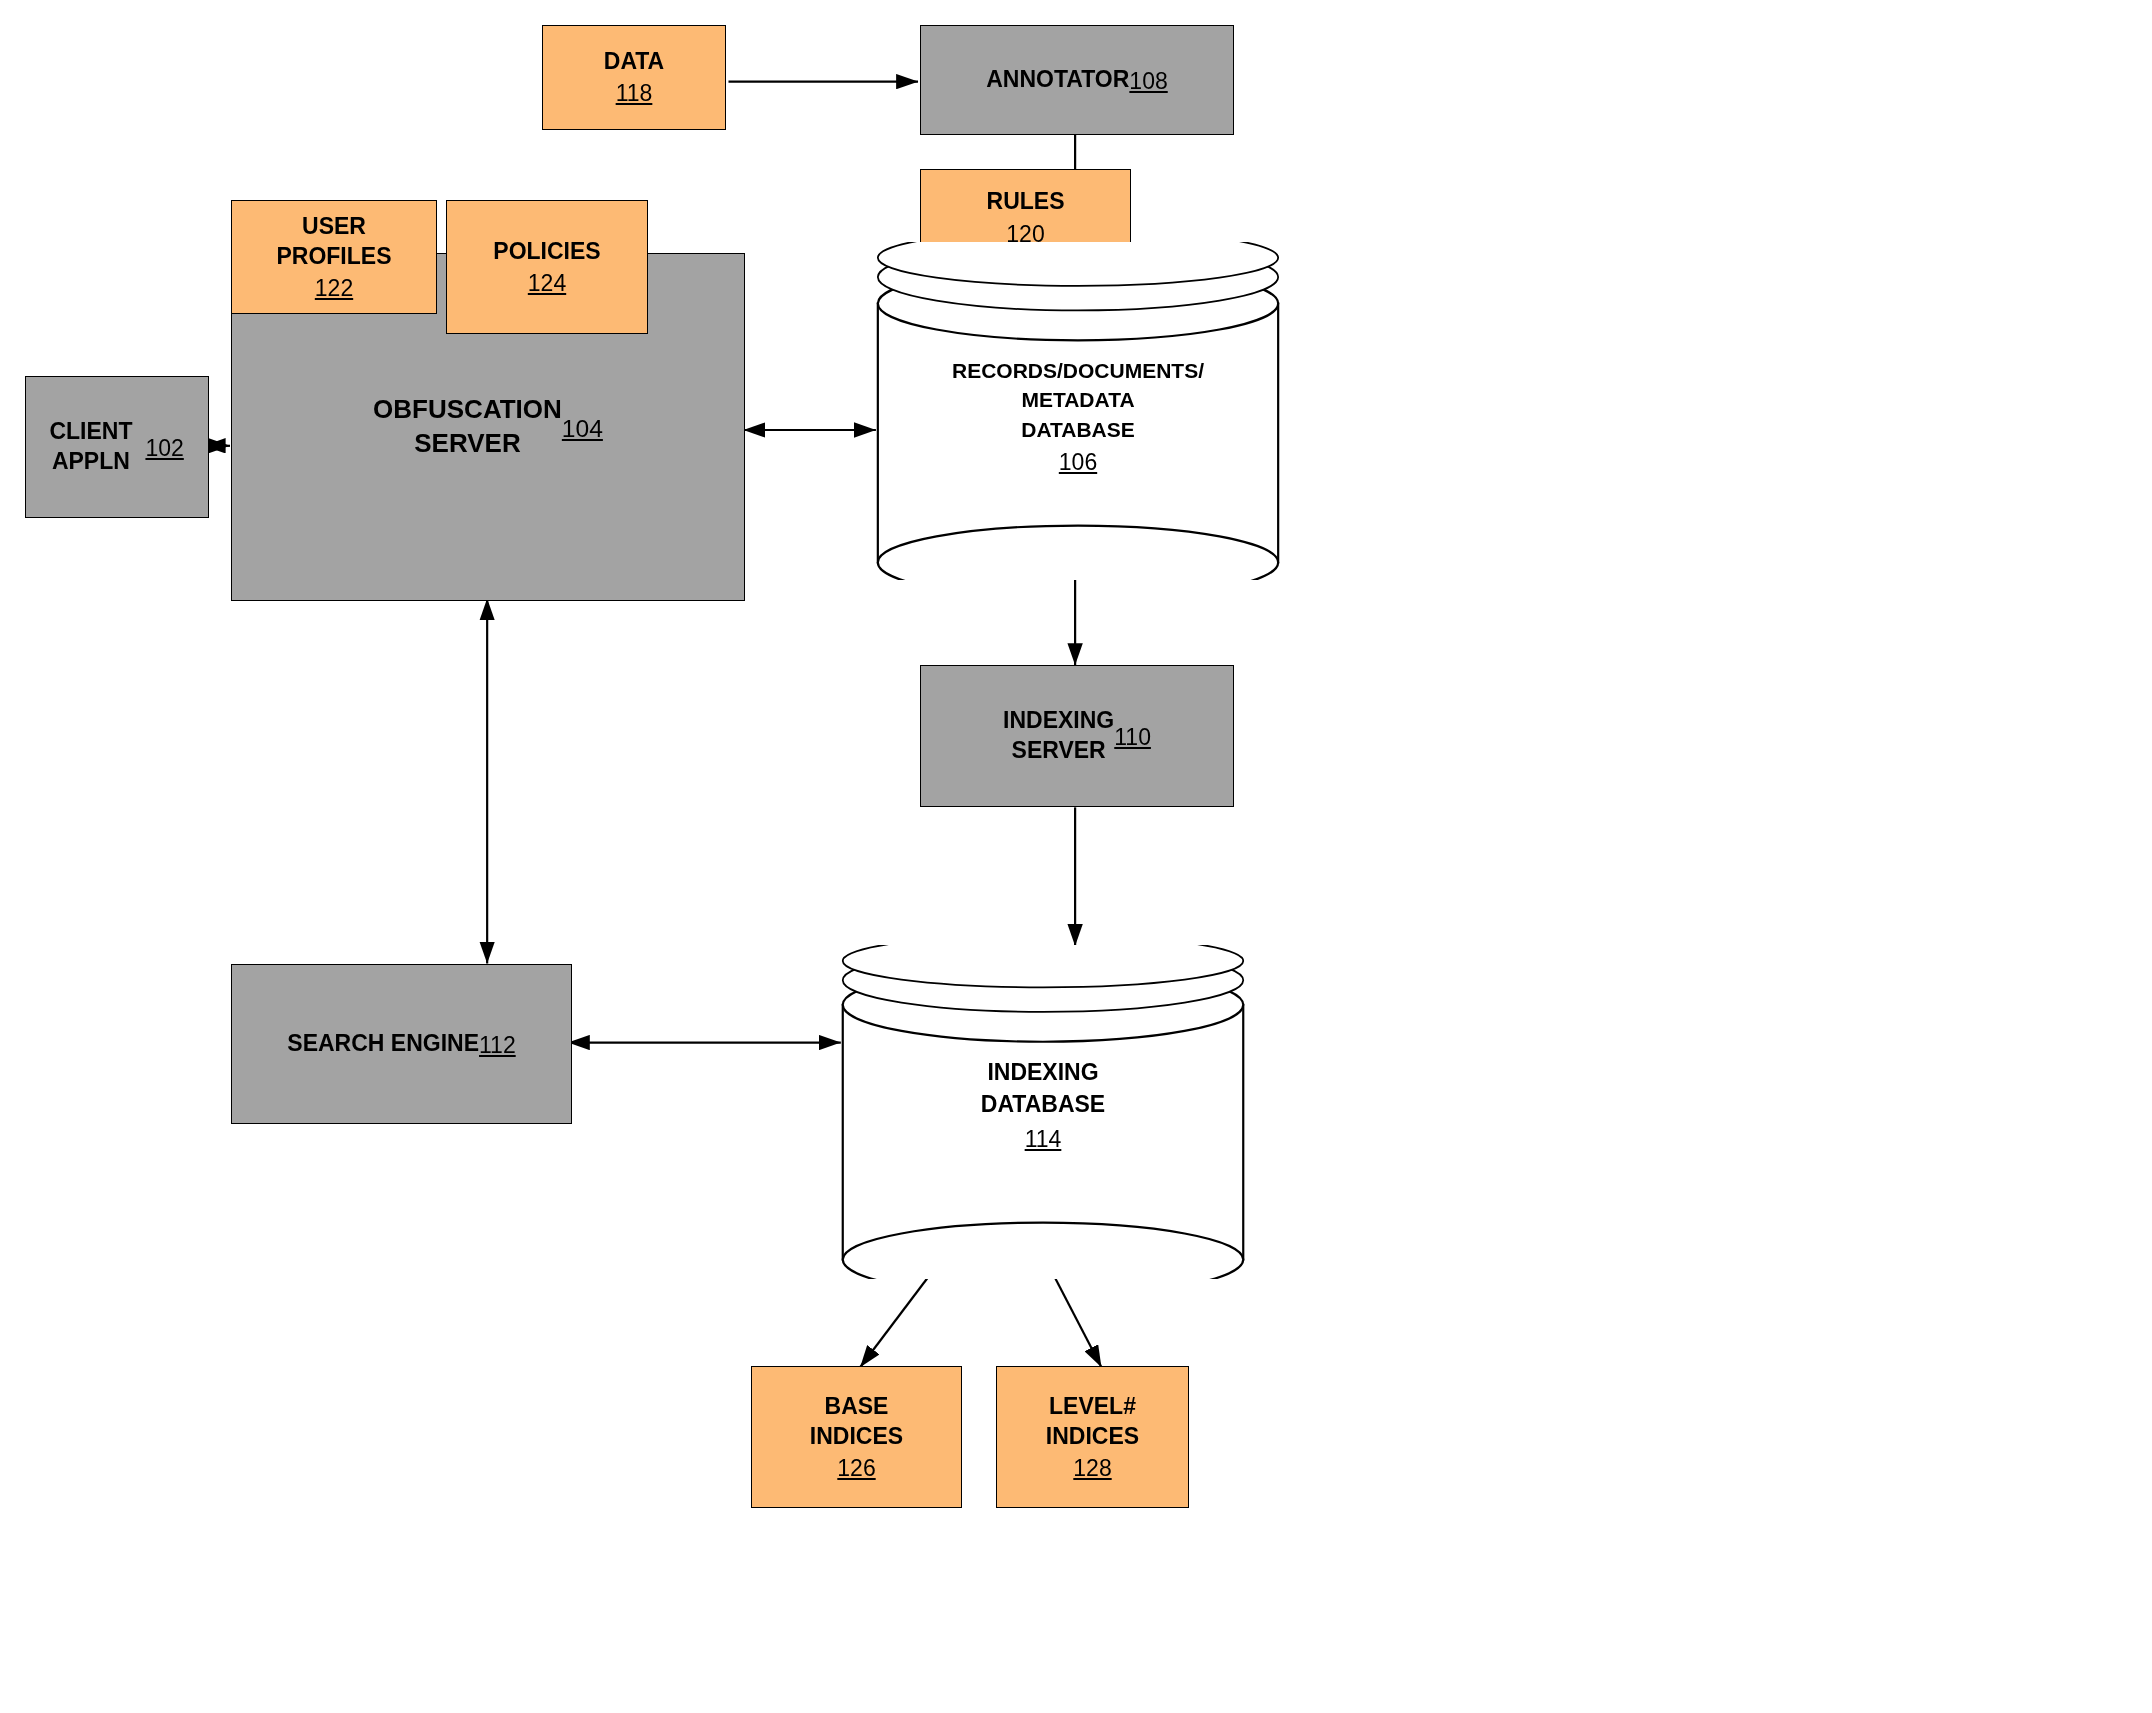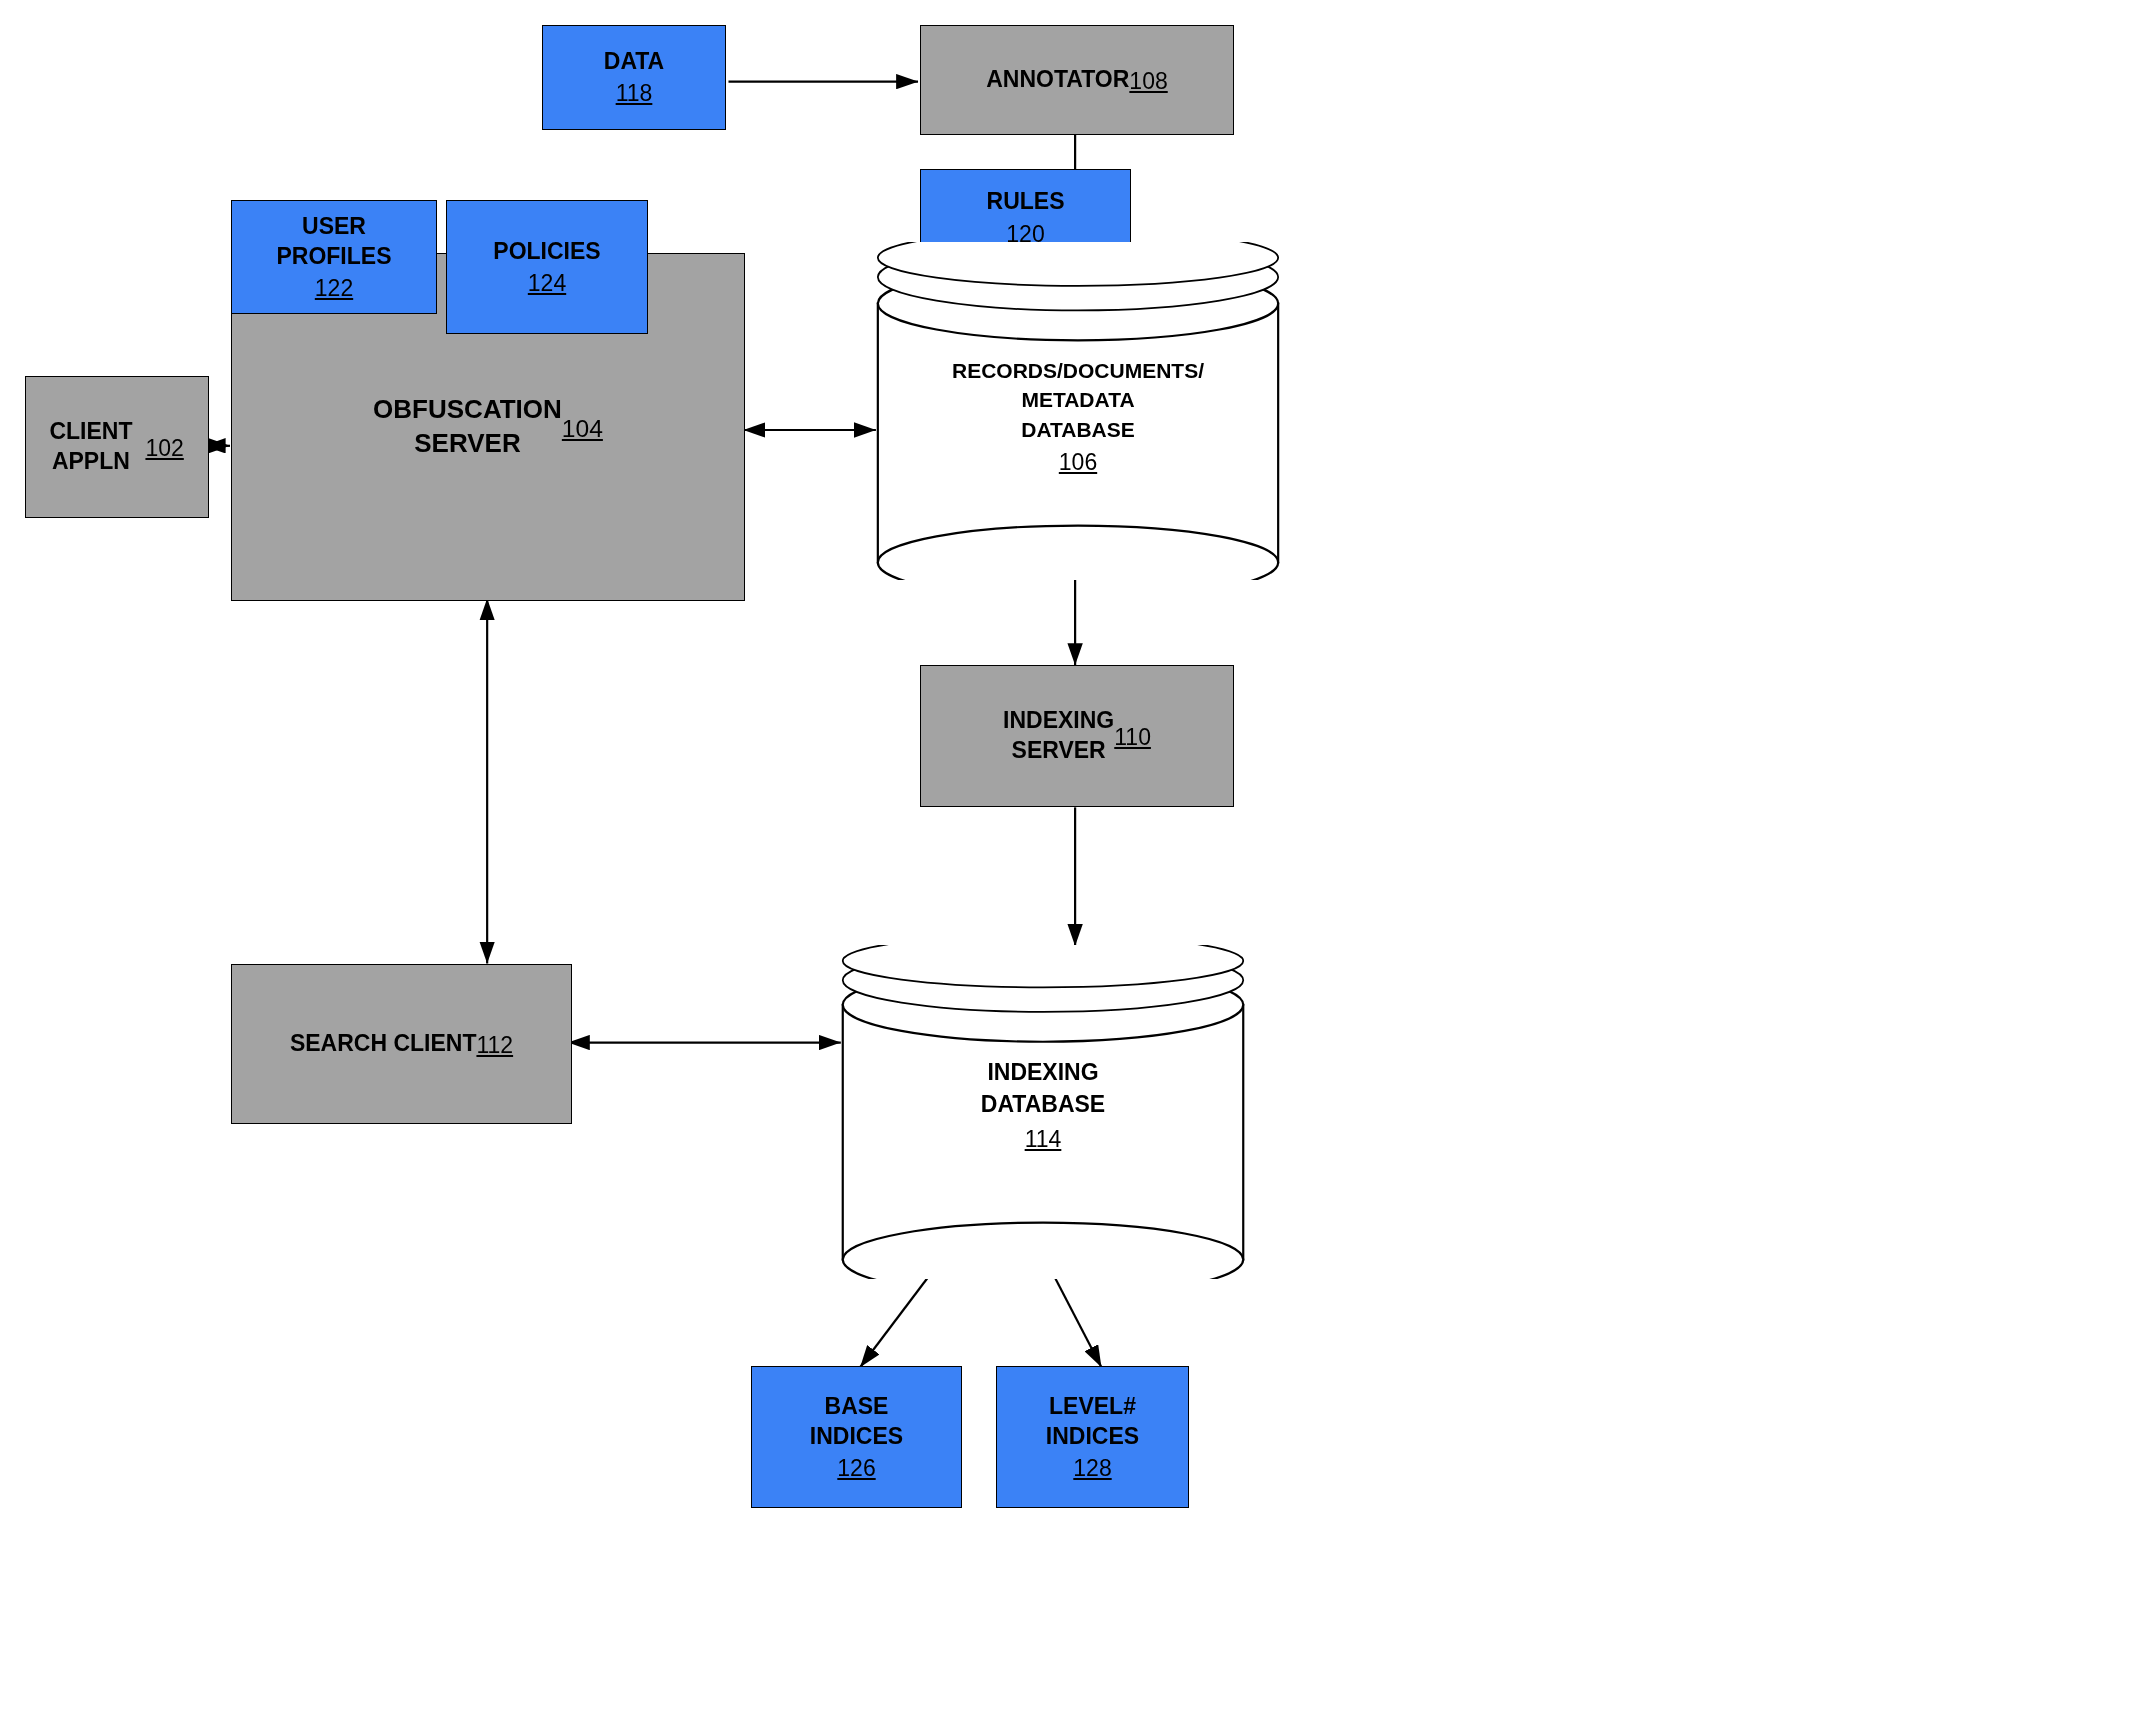--- a/index.html
+++ b/index.html
@@ -72,21 +72,21 @@
       position: absolute;
       top: 0; left: 0;
       width: 2152px;
       height: 1713px;
       pointer-events: none;
     }
 
     
     .pentagon {
       position: absolute;
-      background: #3b82f6;
+      background: #fdba74;
       border: 1.8px solid #000;
       display: flex;
       flex-direction: column;
       align-items: center;
       justify-content: center;
       text-align: center;
     }
   </style>
 </head>
 <body>
@@ -182,21 +182,21 @@
     </div>
   </div>
 
   <div class="box" style="left:920px; top:665px; width:314px; height:142px;">
     <span class="box-label" style="white-space:pre-line;">INDEXING
 SERVER</span>
     <span class="box-id">110</span>
   </div>
 
   <div class="box" style="left:231px; top:964px; width:341px; height:160px;">
-    <span class="box-label">SEARCH CLIENT</span>
+    <span class="box-label">SEARCH ENGINE</span>
     <span class="box-id">112</span>
   </div>
 
   <div class="cylinder" style="position:absolute; left:841px; top:945px; width:404px; height:334px;">
     <svg width="404" height="334" style="position:absolute; top:0; left:0;" viewBox="0 0 460 380">
       <rect x="2" y="68" width="456" height="290" fill="white" stroke="#000" stroke-width="2.5"></rect>
       <ellipse cx="230" cy="68" rx="228" ry="42" fill="white" stroke="#000" stroke-width="2.5"></ellipse>
       <ellipse cx="230" cy="40" rx="228" ry="36" fill="white" stroke="#000" stroke-width="2"></ellipse>
       <ellipse cx="230" cy="18" rx="228" ry="30" fill="white" stroke="#000" stroke-width="2"></ellipse>
       <ellipse cx="230" cy="358" rx="228" ry="42" fill="white" stroke="#000" stroke-width="2.5"></ellipse>

